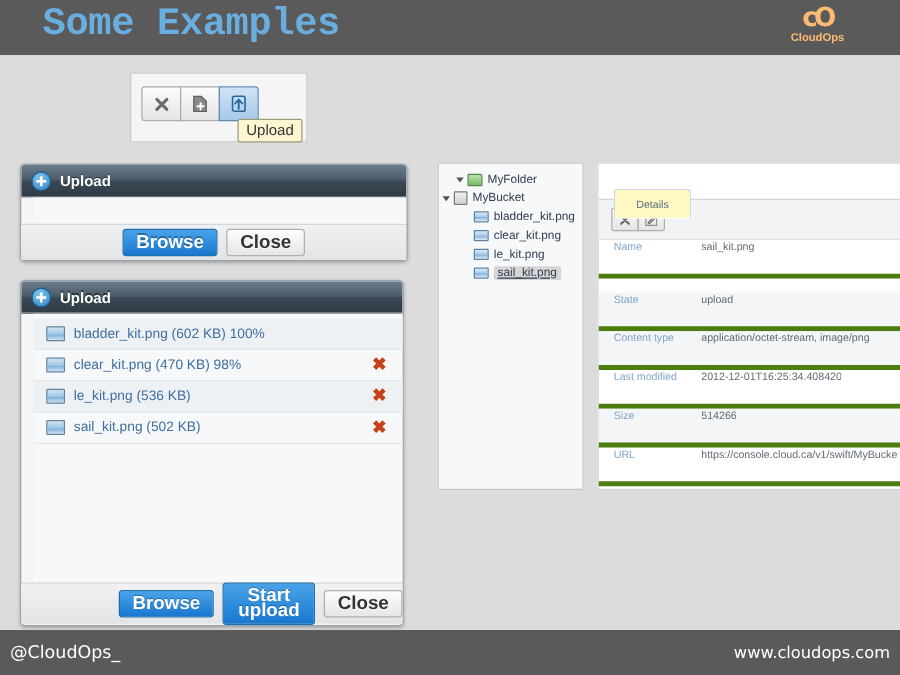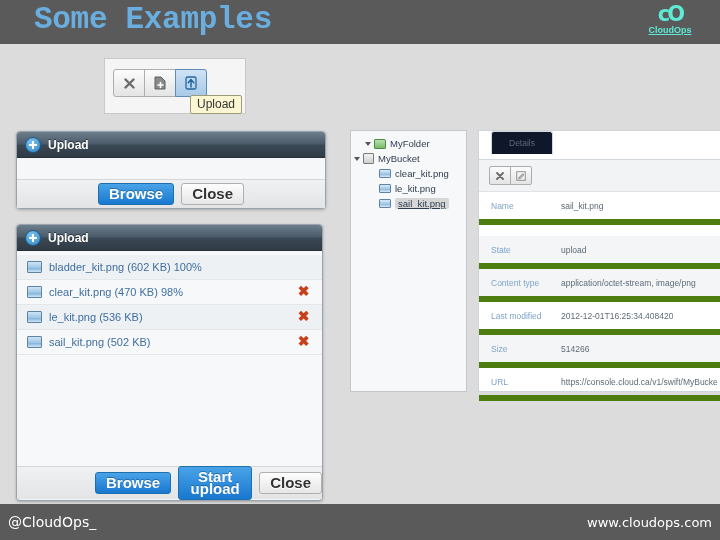--- a/index.html
+++ b/index.html
@@ -16,29 +16,29 @@
     position:absolute;left:0;top:0;width:720px;height:44px;
     background:#5a5a5a;
   }
   .header-title{
     position:absolute;left:34px;top:2px;
     font-size:31px;font-weight:bold;color:#6aaee0;
     letter-spacing:-0.3px;
     font-family:Liberation Mono, monospace;
   }
   .logo{
-    position:absolute;right:12px;top:4px;width:76px;height:36px;
-    text-align:center;color:#5eead4;
+    position:absolute;right:28px;top:4px;width:76px;height:36px;
+    text-align:center;color:#fdba74;
   }
   .logo-mark{
     font-size:21px;font-weight:bold;line-height:21px;letter-spacing:-3px;
     font-family:"DejaVu Sans", sans-serif;
   }
   .logo-name{
-    font-size:9px;font-weight:bold;line-height:11px;letter-spacing:0px;text-decoration:underline;
+    font-size:9px;font-weight:bold;line-height:11px;letter-spacing:0px;
   }
 
   
   .footer{
     position:absolute;left:0;bottom:0;width:720px;height:36px;
     background:#5a5a5a;
     text-decoration:underline;
   }
   .footer-left{
     position:absolute;left:8px;top:10px;color:#ffffff;font-size:14px;
@@ -90,21 +90,21 @@
   .plus-icon{
     width:14px;height:14px;border-radius:50%;
     background:radial-gradient(circle at 40% 30%,#7fc4ef,#2f84c4);
     border:1px solid #1d5c8e;position:relative;margin-right:7px;flex:none;
   }
   .plus-icon:before,.plus-icon:after{
     content:"";position:absolute;background:#fff;
   }
   .plus-icon:before{left:3px;top:6px;width:8px;height:2px;}
   .plus-icon:after{left:6px;top:3px;width:2px;height:8px;}
-  .dlg-body{background:#f6f7f8;}
+  .dlg-body{background:#f6f7f8;margin-left:10px;}
   .dlg-foot{
     background:linear-gradient(to bottom,#f0f1f2,#e2e4e6);
     border-top:1px solid #d4d7da;
     display:flex;align-items:center;justify-content:center;gap:7px;
   }
 
   
   .btn{
     font-size:15px;font-weight:bold;padding:4px 10px;border-radius:3px;
     border:1px solid #1d6fae;cursor:default;line-height:12px;
@@ -174,40 +174,40 @@
 
   
   .details-panel{
     position:absolute;left:478px;top:130px;width:242px;height:260px;
     background:#ffffff;border:1px solid #cfd4d8;border-right:none;
   }
   .tabbar{
     height:28px;border-bottom:1px solid #d3d8dc;background:#fff;position:relative;
   }
   .tab{
-    position:absolute;left:12px;top:0;width:60px;height:22px;
-    border:1px solid #d3d8dc;border-bottom:1px solid #fff;background:#0f172a;
+    position:absolute;left:12px;top:20px;width:60px;height:22px;
+    border:1px solid #d3d8dc;border-bottom:1px solid #fff;background:#fef9c3;
     border-radius:3px 3px 0 0;font-size:8.5px;color:#5a6a7a;
     display:flex;align-items:center;justify-content:center;
   }
   .details-toolbar{
     height:31px;background:#f1f3f5;border-bottom:1px solid #dfe3e7;
     display:flex;align-items:center;padding-left:10px;
   }
   .dt-btn{
     width:20px;height:17px;border:1px solid #adadad;
     background:linear-gradient(to bottom,#fcfcfc 0%,#e4e4e4 100%);
     display:flex;align-items:center;justify-content:center;margin-left:-1px;
   }
   .dt-btn:first-child{margin-left:0;border-radius:2px 0 0 2px;}
   .dt-btn:last-child{border-radius:0 2px 2px 0;}
   .prop-table{font-size:8.5px;}
   .prop-row{
-    display:flex;height:27px;align-items:center;
-    border-bottom:6px solid #4d7c0f;
+    display:flex;height:27px;
+    border-bottom:4px solid #4d7c0f;
   }
   .prop-row.shade{background:#f3f5f7;}
   .prop-key{width:70px;padding-left:12px;color:#7fa4c9;flex:none;}
   .prop-val{color:#5f6b77;white-space:nowrap;overflow:hidden;}
   .prop-gap{height:11px;background:#ffffff;}
 </style>
 </head>
 <body>
 
 <div class="slide">
@@ -297,20 +297,24 @@
         <span class="ico-folder"></span>
         <span class="tree-label">MyFolder</span>
       </div>
       <div class="tree-row">
         <span class="caret"></span>
         <span class="ico-bucket"></span>
         <span class="tree-label">MyBucket</span>
       </div>
       <div class="tree-row indent2">
         <span class="ico-file"></span>
+        <span class="tree-label">bladder_kit.png</span>
+      </div>
+      <div class="tree-row indent2">
+        <span class="ico-file"></span>
         <span class="tree-label">clear_kit.png</span>
       </div>
       <div class="tree-row indent2">
         <span class="ico-file"></span>
         <span class="tree-label">le_kit.png</span>
       </div>
       <div class="tree-row indent2 selected">
         <span class="ico-file"></span>
         <span class="tree-label">sail_kit.png</span>
       </div>

